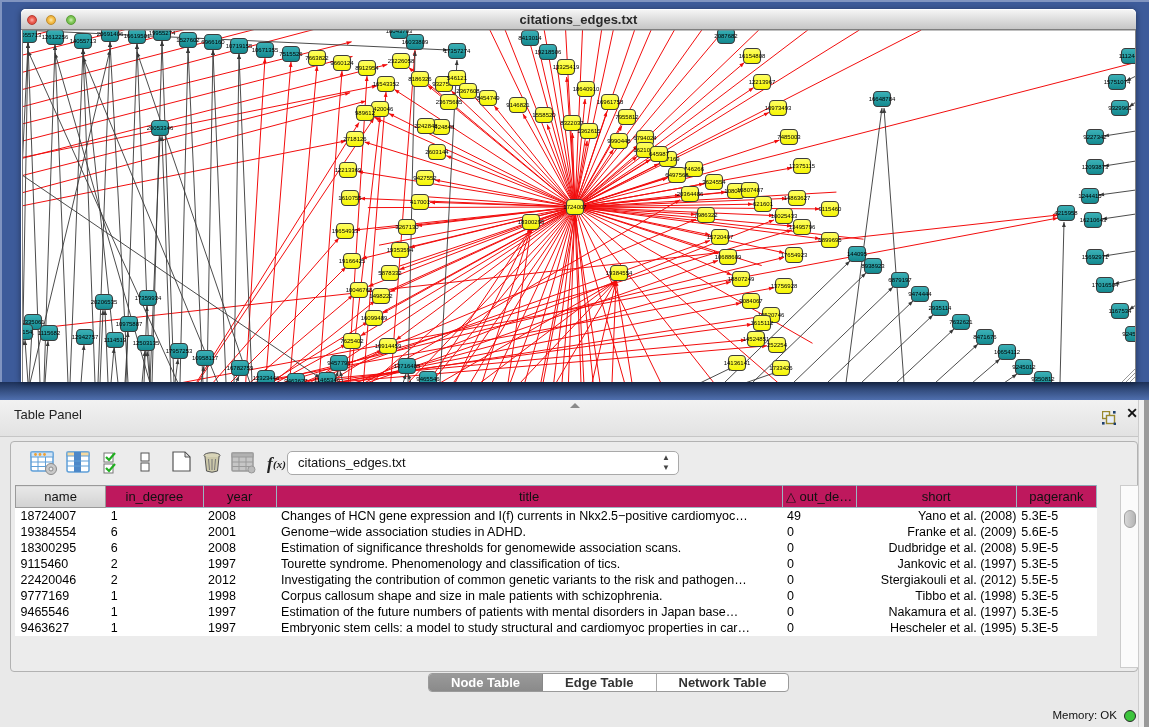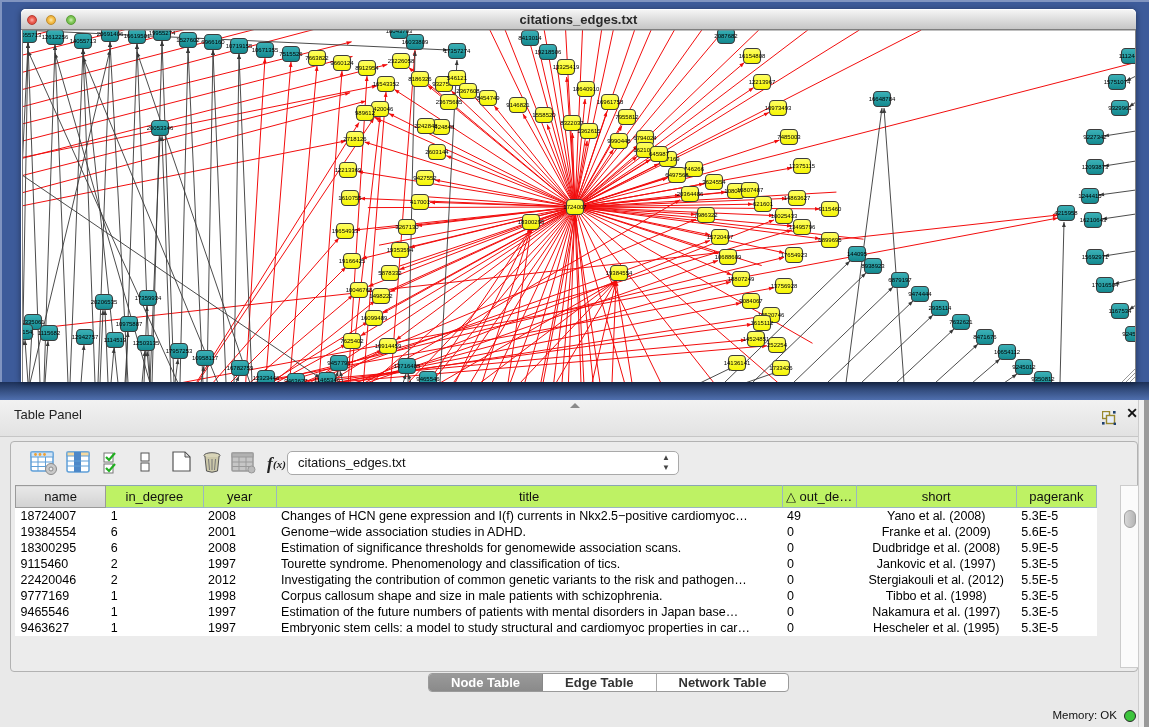--- a/index.html
+++ b/index.html
@@ -15,24 +15,24 @@
 #tablepanel{position:absolute;left:0;top:400px;width:1149px;height:327px;background:#e9e9e9}
 #tp-head{position:absolute;left:0;top:0;width:1149px;height:37px;background:linear-gradient(#f2f2f2,#e2e2e2);border-bottom:1px solid #c6c6c6}
 #tp-head .t{position:absolute;left:14px;top:7px;font-size:13px;color:#222}
 #tp-float{position:absolute;right:33px;top:11px;width:14px;height:14px}
 #tp-x{position:absolute;right:11px;top:5px;font-size:14px;font-weight:bold;color:#111}
 #innerpanel{position:absolute;left:10px;top:41px;width:1128px;height:231px;background:#ececec;border:1px solid #b2b2b2;border-radius:4px}
 #toolbar{position:absolute;left:0;top:0;width:100%;height:43px}
 #combo{position:absolute;left:276px;top:9px;width:392px;height:24px;background:#fff;border:1px solid #a9a9a9;border-radius:5px;font-size:13px;color:#111;line-height:22px;padding-left:10px}
 #combo .arr{position:absolute;right:8px;top:1px;font-size:8px;color:#444;line-height:10px}
 table{border-collapse:collapse;table-layout:fixed;position:absolute;left:4px;top:43px;width:1082px;background:#fff}
-th{height:22px;background:#bef264;border:1px solid #9ab6c2;border-top:1px solid #8aa6b2;font-size:13px;font-weight:normal;color:#111;overflow:hidden;white-space:nowrap}
+th{height:22px;background:#be185d;border:1px solid #9ab6c2;border-top:1px solid #8aa6b2;font-size:13px;font-weight:normal;color:#111;overflow:hidden;white-space:nowrap}
 th.c0{background:linear-gradient(#e8e8e8,#d2d2d2);border:1px solid #9a9a9a}
 td{height:16px;font-size:12.5px;color:#000;white-space:nowrap;overflow:hidden;padding:0 0 0 5px}
-td.c5{text-align:center;padding:0}td.c6{padding-left:5px}
+td.c5{text-align:right;padding:0}td.c6{padding-left:5px}
 .c0{width:89px}.c1{width:96px}.c2{width:72px}.c3{width:499px}.c4{width:73px}.c5{width:158px}.c6{width:79px}
 #vscroll{position:absolute;left:1109px;top:43px;width:20px;height:183px;background:#fbfbfb;border:1px solid #ccc}
 #vthumb{position:absolute;left:3px;top:24px;width:12px;height:18px;background:linear-gradient(90deg,#d8d8d8,#b5b5b5);border:1px solid #a0a0a0;border-radius:6px}
 #tabs{position:absolute;left:428px;top:273px;height:19px;border:1px solid #9a9a9a;border-radius:4px;background:#fff;font-size:13px;font-weight:bold;color:#333}
 #tabs span{display:inline-block;height:17px;line-height:17px;padding:0 22px;vertical-align:top}
 #tabs .sel{background:linear-gradient(#9a9a9a,#8a8a8a);color:#fff;border-radius:3px 0 0 3px;border-right:1px solid #888}
 #tabs .mid{border-right:1px solid #aaa}
 #status{position:absolute;right:13px;top:309px;font-size:11.5px;color:#111}
 #status .dot{display:inline-block;width:12px;height:12px;border-radius:50%;background:#3dc43d;border:1.5px solid #2a2a2a;vertical-align:-3px;margin-left:7px}
 #rightstrip{position:absolute;right:0;top:0;width:5px;height:327px;background:#9a9a9a}#rightstrip2{position:absolute;right:5px;top:0;width:6px;height:327px;background:#f0f0f0;border-left:1px solid #cccccc}

